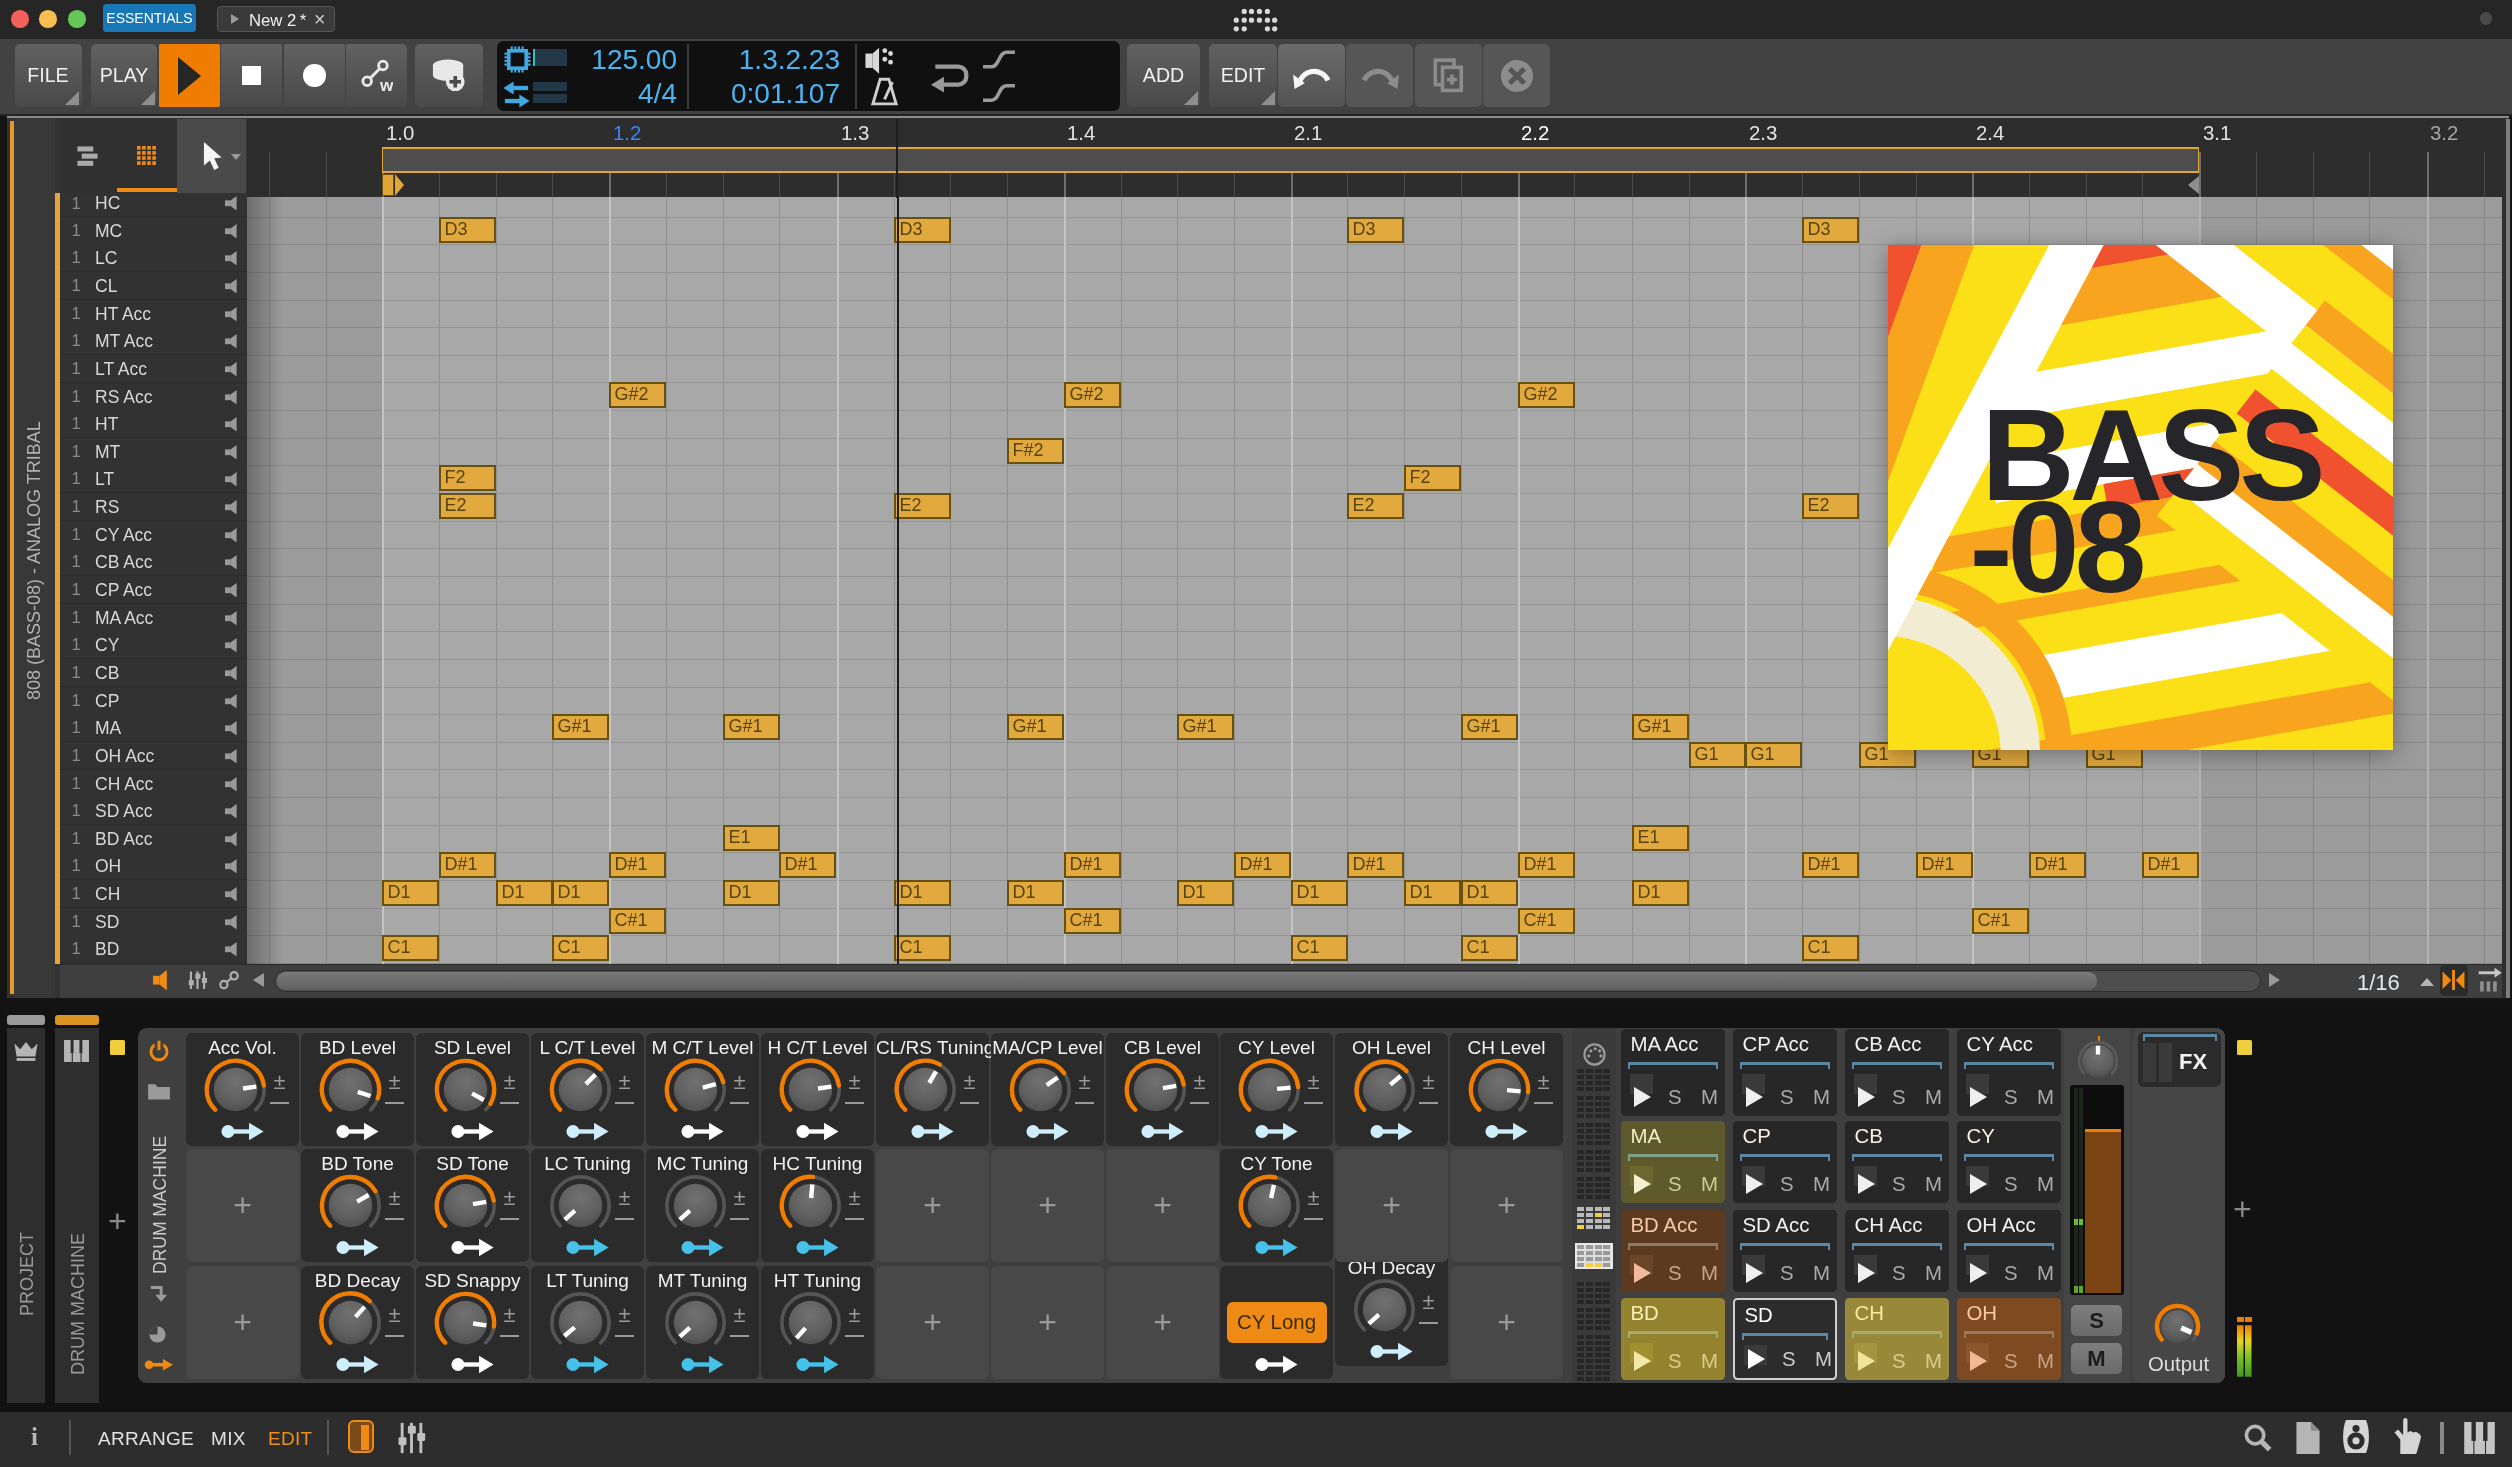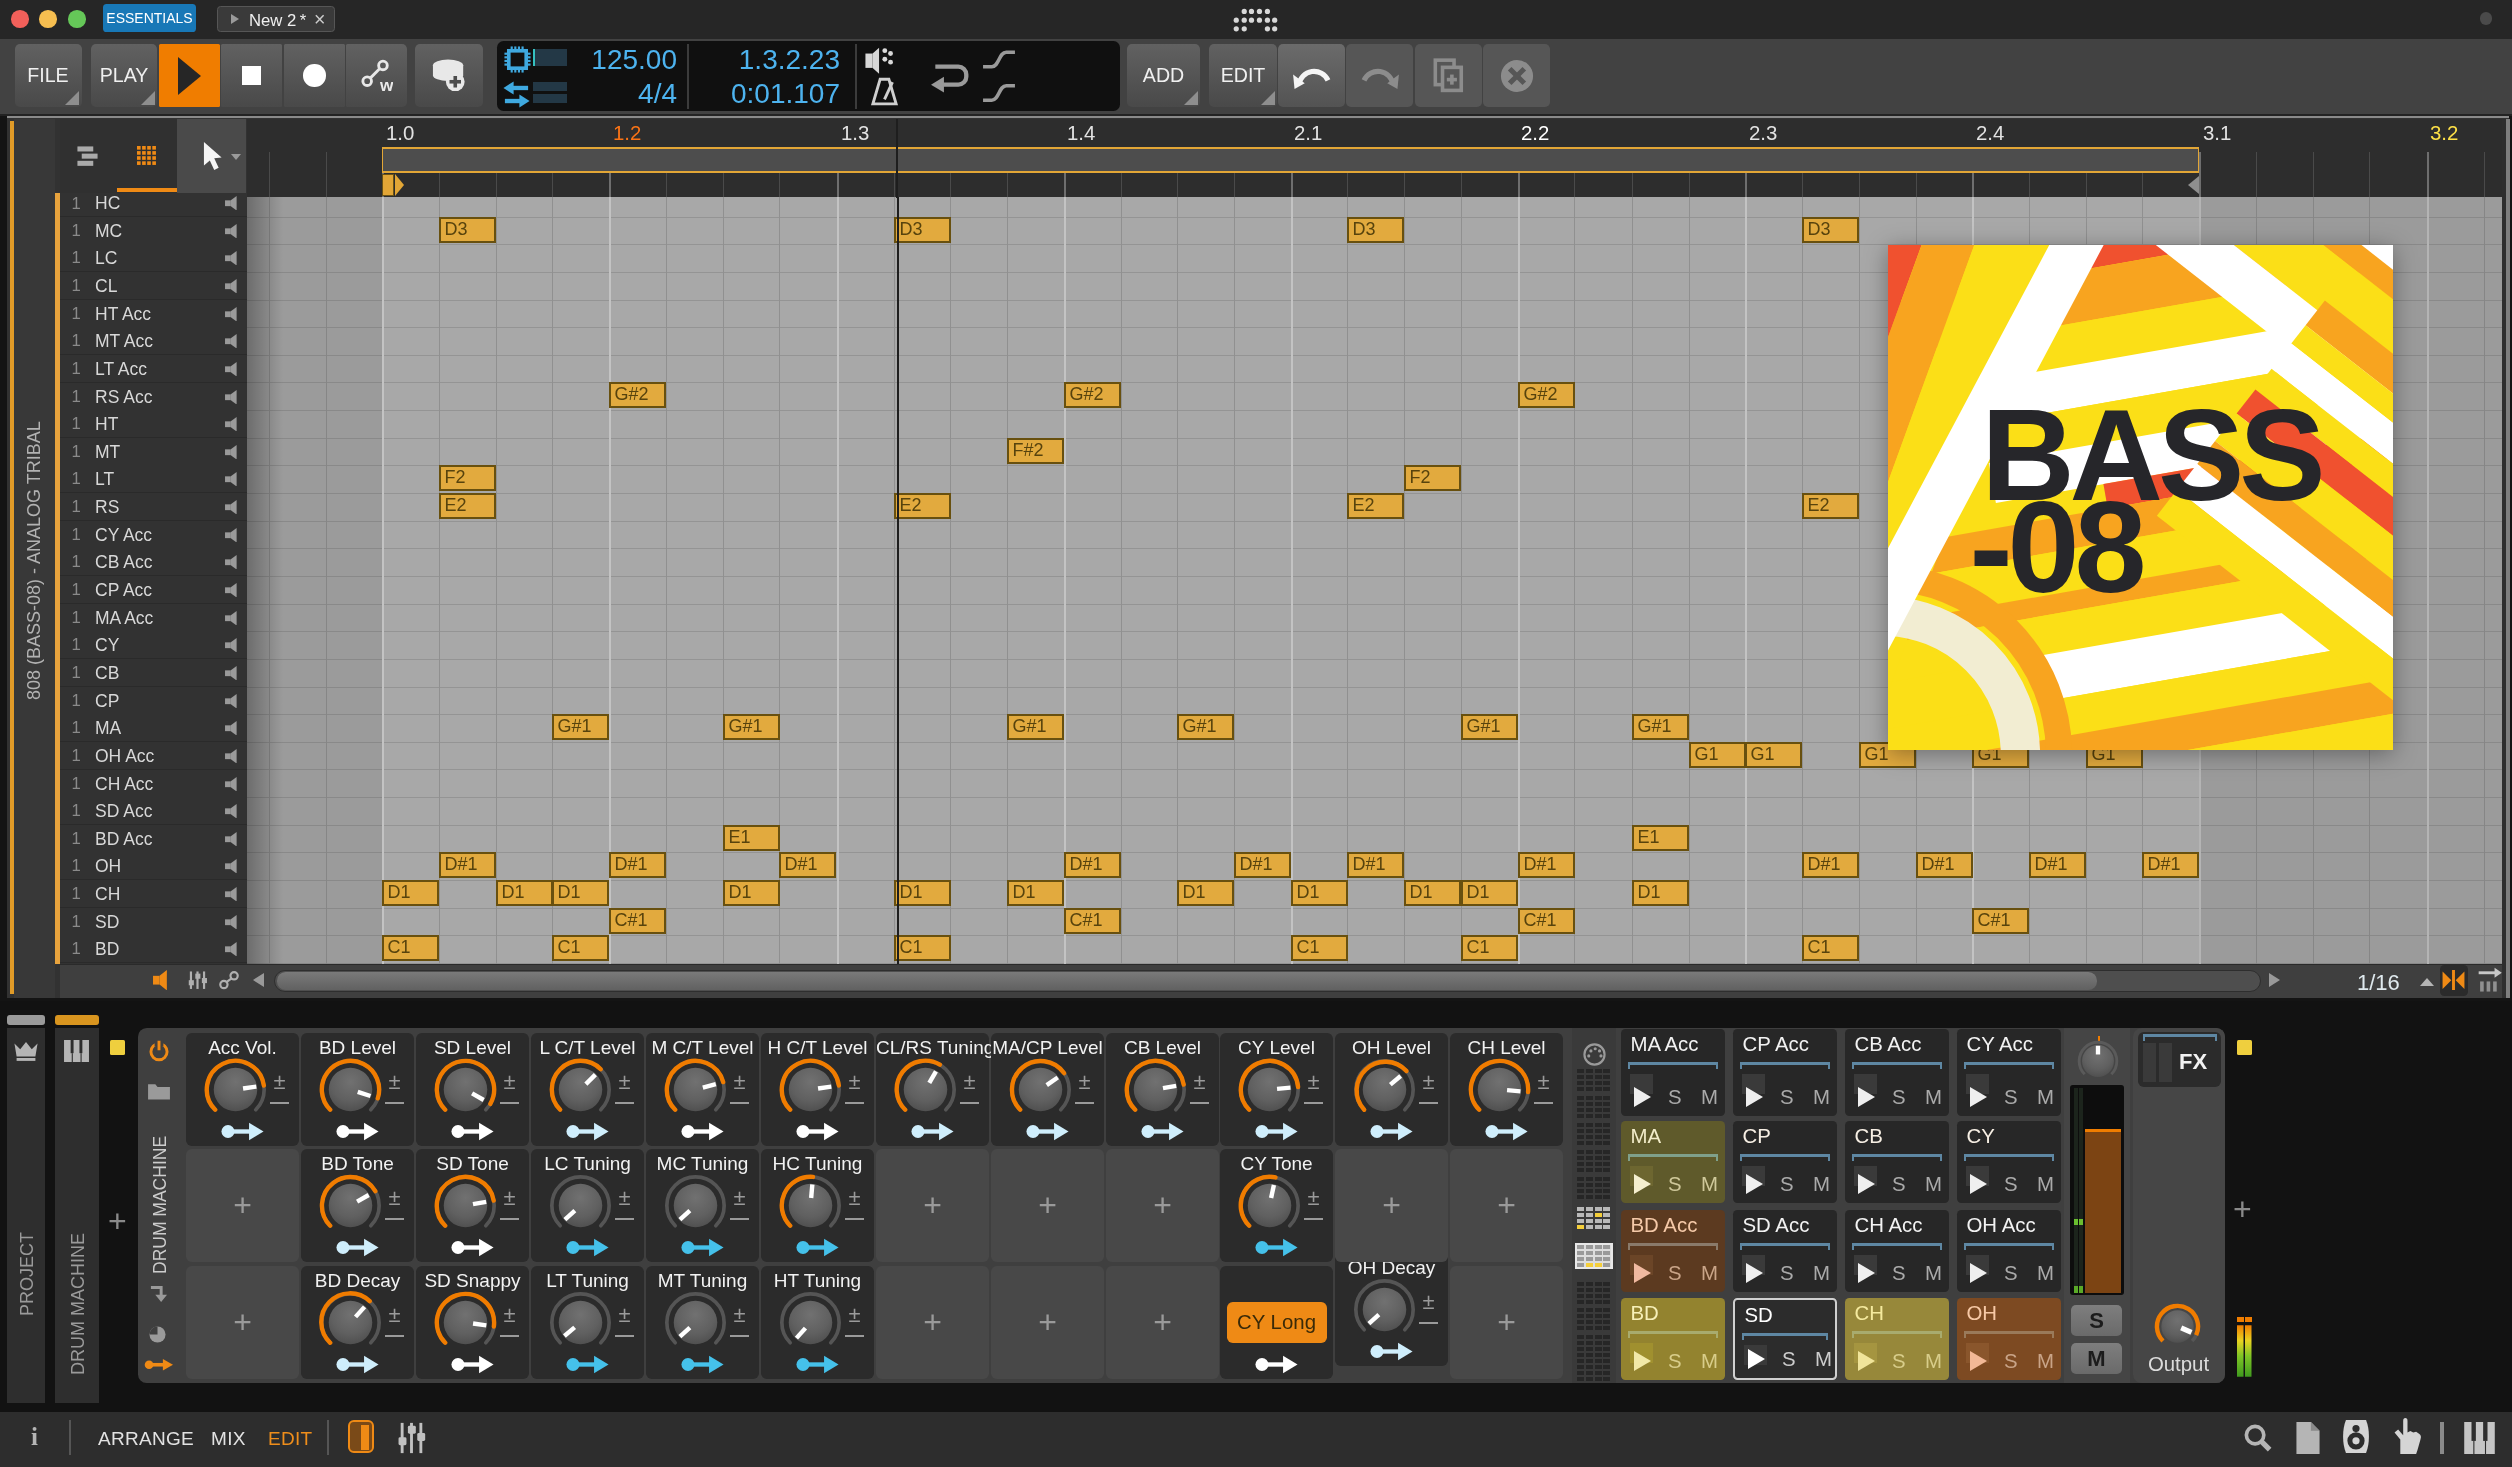--- a/index.html
+++ b/index.html
@@ -476,29 +476,29 @@
 <div class="abs" style="left:1782px;top:33px;width:0.7px;height:46px;background:#4a4a4a"></div>
 <div class="abs" style="left:1839px;top:33px;width:0.7px;height:46px;background:#4a4a4a"></div>
 <div class="abs" style="left:1895px;top:33px;width:0.7px;height:46px;background:#4a4a4a"></div>
 <div class="abs" style="left:1952px;top:33px;width:1.5px;height:46px;background:#6e6e6e"></div>
 <div class="abs" style="left:2009px;top:33px;width:0.7px;height:46px;background:#4a4a4a"></div>
 <div class="abs" style="left:2066px;top:33px;width:0.7px;height:46px;background:#4a4a4a"></div>
 <div class="abs" style="left:2122px;top:33px;width:0.7px;height:46px;background:#4a4a4a"></div>
 <div class="abs" style="left:2180px;top:33px;width:1.5px;height:46px;background:#6e6e6e"></div>
 <div class="abs" style="left:2237px;top:33px;width:0.7px;height:46px;background:#4a4a4a"></div>
 <div class="abs" style="left:139px;top:2.9px;color:#e2e2e2;font-size:20.4px">1.0</div>
-<div class="abs" style="left:366px;top:2.9px;color:#f97316;font-size:20.4px">1.2</div>
+<div class="abs" style="left:366px;top:2.9px;color:#3b82f6;font-size:20.4px">1.2</div>
 <div class="abs" style="left:594px;top:2.9px;color:#e2e2e2;font-size:20.4px">1.3</div>
 <div class="abs" style="left:820px;top:2.9px;color:#e2e2e2;font-size:20.4px">1.4</div>
 <div class="abs" style="left:1047px;top:2.9px;color:#e2e2e2;font-size:20.4px">2.1</div>
 <div class="abs" style="left:1274px;top:2.9px;color:#ffffff;font-size:20.4px">2.2</div>
 <div class="abs" style="left:1502px;top:2.9px;color:#e2e2e2;font-size:20.4px">2.3</div>
 <div class="abs" style="left:1729px;top:2.9px;color:#e2e2e2;font-size:20.4px">2.4</div>
 <div class="abs" style="left:1956px;top:2.9px;color:#e2e2e2;font-size:20.4px">3.1</div>
-<div class="abs" style="left:2183px;top:2.9px;color:#fde047;font-size:20.4px">3.2</div>
+<div class="abs" style="left:2183px;top:2.9px;color:#a3a3a3;font-size:20.4px">3.2</div>
 <div class="abs" style="left:135px;top:28px;width:1817px;height:26px;background:#4d4d4d;border:2.2px solid #e2a636;border-left-width:1.5px;border-right-width:1.5px"></div>
 <div class="abs" style="left:135px;top:55px;width:12.4px;height:22px;background:#e2a636;border:1.5px solid #6b5315"></div>
 <div class="abs" style="left:148px;top:55px;width:0;height:0;border-left:9.5px solid #e2a636;border-top:11px solid transparent;border-bottom:11px solid transparent"></div>
 <div class="abs" style="left:1941px;top:57px;width:0;height:0;border-right:11.6px solid #8f8f8f;border-top:9.5px solid transparent;border-bottom:9.5px solid transparent"></div>
 </div>
 <div class="abs" style="left:247px;top:197px;width:2255px;height:767px;background:#a8a8a8;overflow:hidden">
 <div class="abs" style="left:0;top:19.6px;width:100%;height:0.7px;background:#949494"></div>
 <div class="abs" style="left:0;top:47px;width:100%;height:0.7px;background:#949494"></div>
 <div class="abs" style="left:0;top:75px;width:100%;height:0.7px;background:#949494"></div>
 <div class="abs" style="left:0;top:103px;width:100%;height:0.7px;background:#949494"></div>

